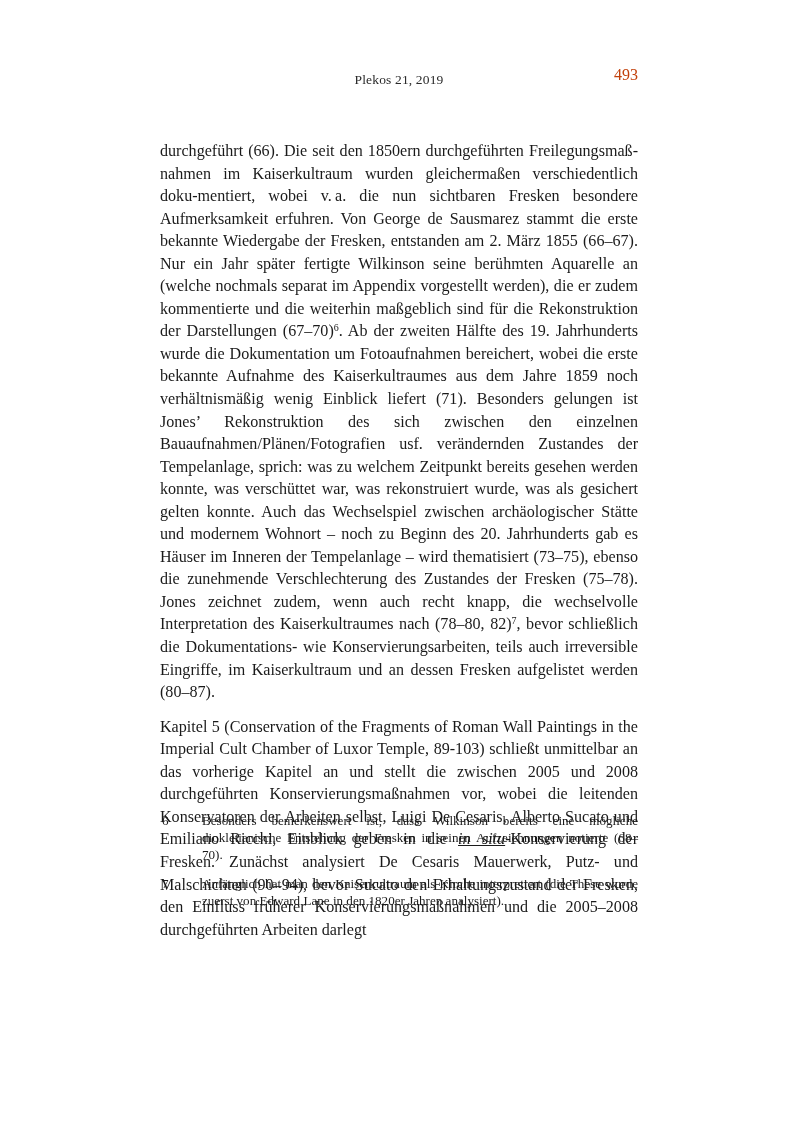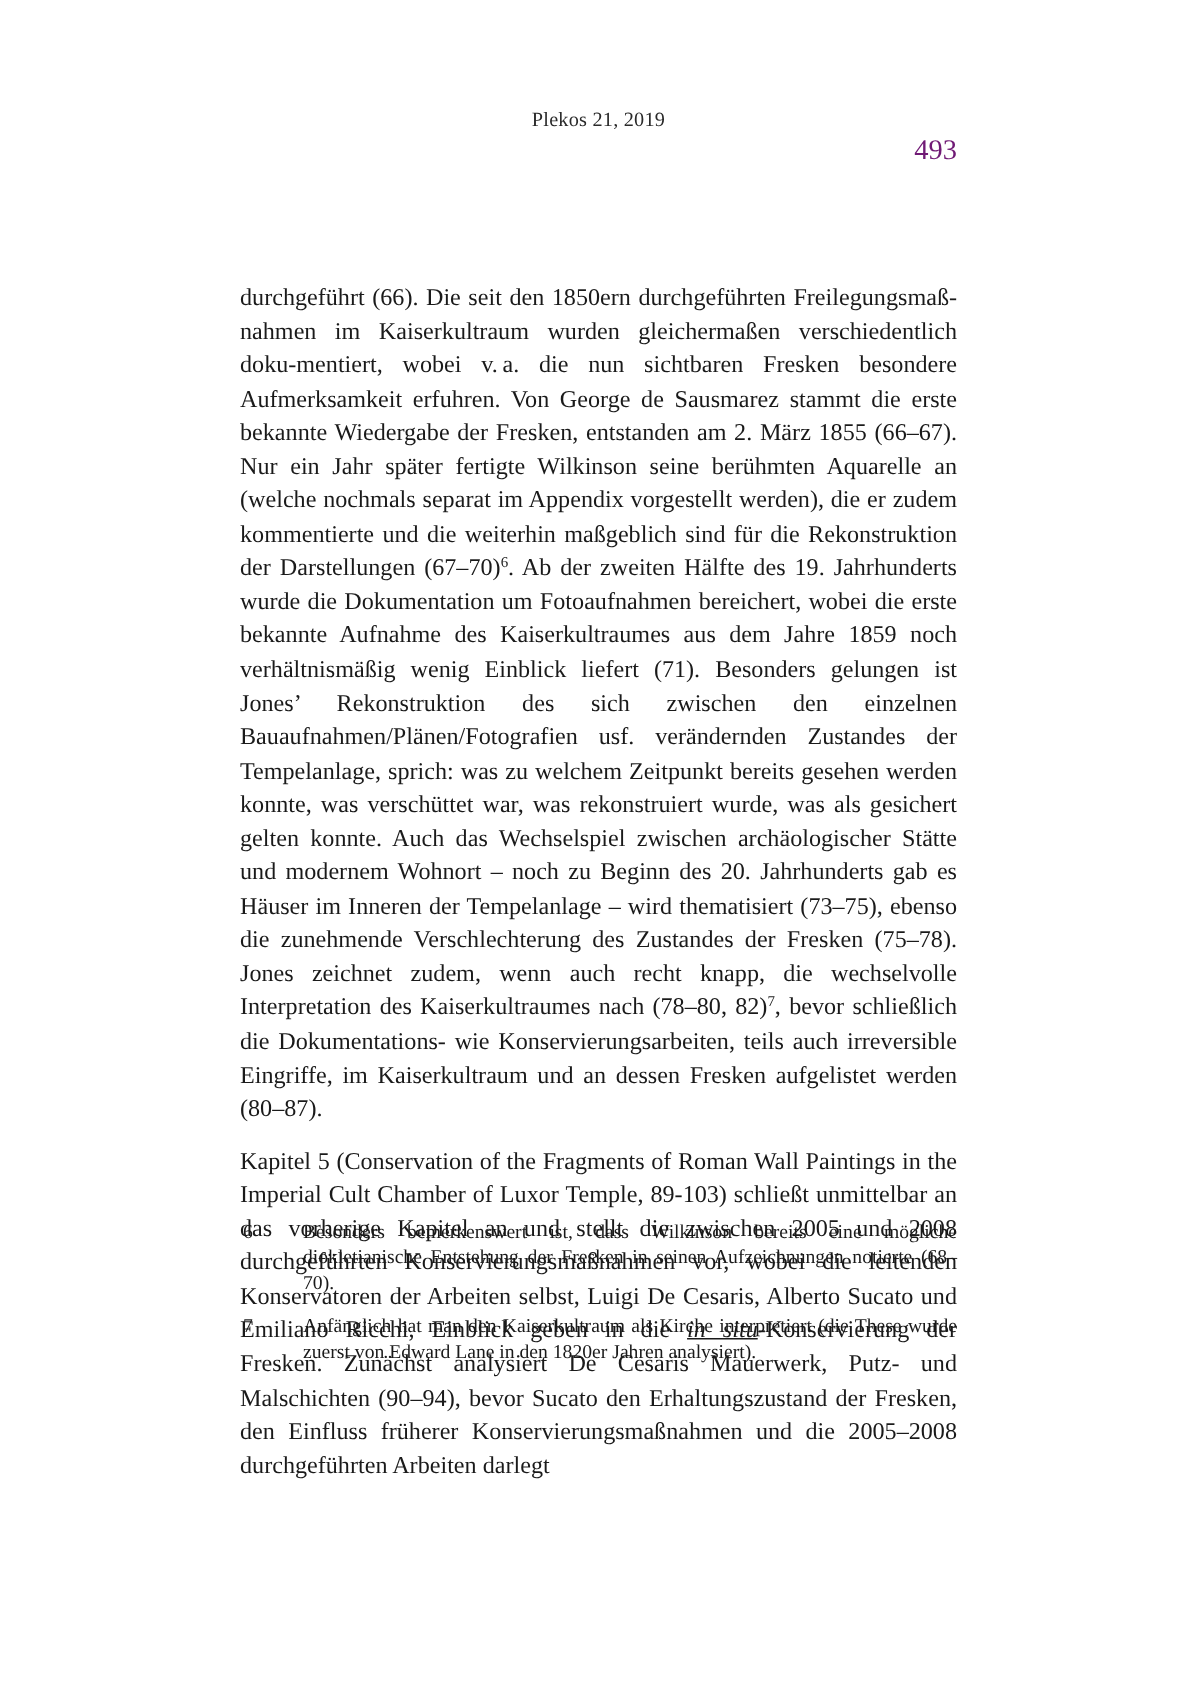--- a/index.html
+++ b/index.html
@@ -25,32 +25,30 @@
     width: 478px;
     text-align: center;
     font-size: 13.5px;
     letter-spacing: 0.15px;
     color: #2a2a2a;
   }
   .folio {
     position: absolute;
     right: 161px;
     top: 66px;
-    font-size: 19px;
-    color: #701a75;
-    margin-top: 24px;
+    font-size: 16px;
+    color: #c2410c;
   }
 
   
   .textblock {
     position: absolute;
     left: 160px;
     top: 140px;
     width: 478px;
-    margin-top: 48px;
   }
   .para {
     margin: 0;
     font-size: 16.1px;
     line-height: 22.55px;
     text-align: justify;
     text-justify: inter-word;
     hyphens: manual;
     color: #1a1a1a;
   }

